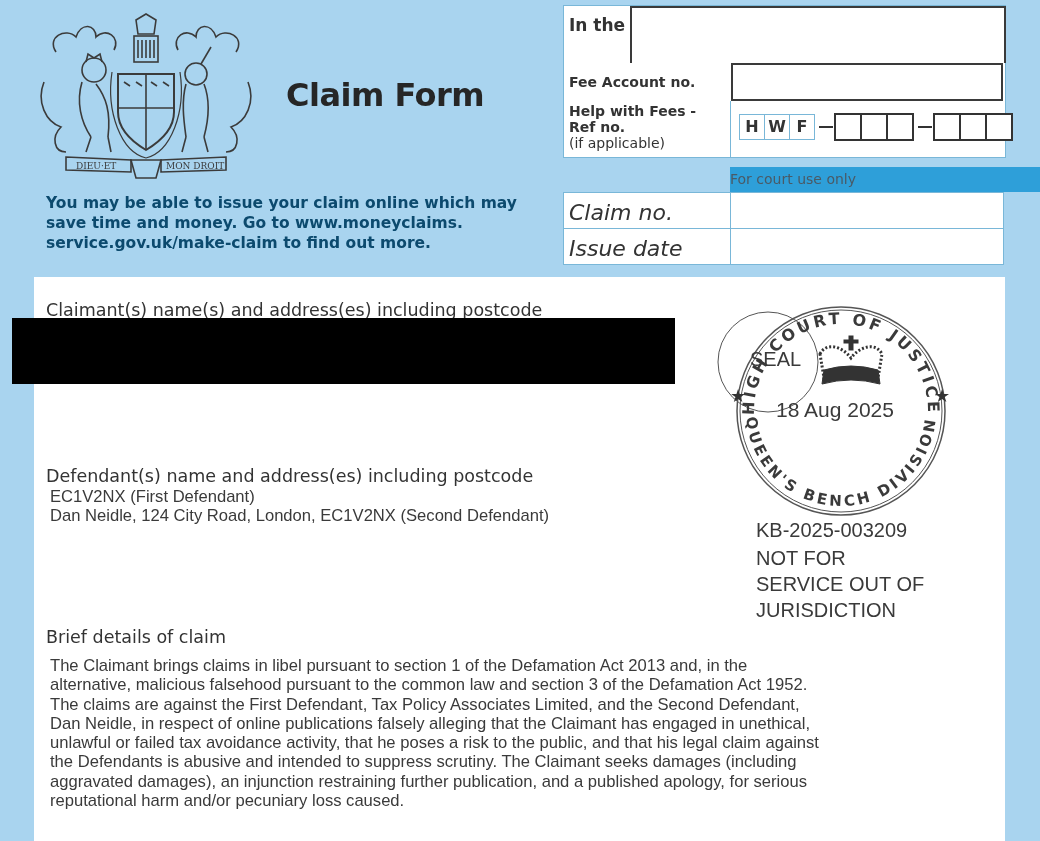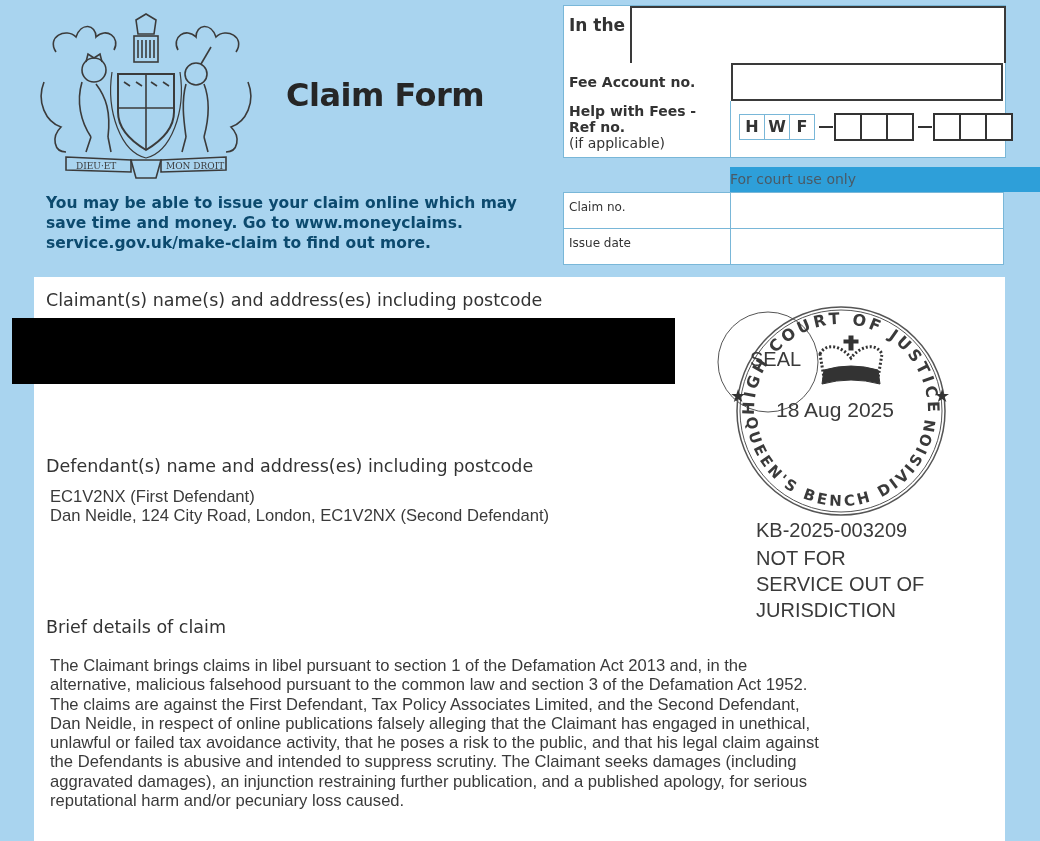--- a/index.html
+++ b/index.html
@@ -40,27 +40,27 @@
   .row-hwf .lbl b { font-weight: bold; }
   .hwf-boxes { position: absolute; left: 175px; top: 12px; display: flex; align-items: center; }
   .hwf-letter { width: 24px; height: 24px; border: 1px solid #79b7d8; margin-right: -1px; text-align: center; font-weight: bold; font-size: 16px; line-height: 24px; color: #333; }
   .hwf-dash { width: 14px; height: 2px; background: #333; margin: 0 1px 0 5px; }
   .hwf-empty { width: 24px; height: 24px; border: 2px solid #333; margin-right: -2px; background: #fff; }
 
   
   .court { left: 563px; top: 167px; width: 441px; }
   .court-head { position: absolute; left: 167px; top: 0; width: 312px; height: 25px; background: #2e9fd9; font-size: 14px; line-height: 25px; color: #4a5a66; }
   .court-row { position: absolute; left: 0; width: 439px; height: 35px; background: #fff; border: 1px solid #79b7d8; }
-  .court-row .lbl { position: absolute; left: 5px; top: 7px; font-size: 12px; color: #333; }
+  .court-row .lbl { position: absolute; left: 5px; top: 7px; font-size: 22px; color: #333; font-style: italic; }
   .court-row .divider { position: absolute; left: 166px; top: 0; width: 1px; height: 35px; background: #79b7d8; }
 
   
   .panel { left: 34px; top: 277px; width: 971px; height: 564px; background: #fff; }
 
-  .section-label { font-size: 17.5px; color: #333; }
+  .section-label { font-size: 17.5px; color: #333; margin-top: 10px; }
 
   .redact { left: 12px; top: 318px; width: 663px; height: 66px; background: #000; }
 
   .defendant-text, .claim-text {
     font-family: "Liberation Sans", sans-serif; font-size: 16.6px; line-height: 19.3px; color: #3a3a3a;
   }
 
   .stamp-text { font-family: "Liberation Sans", sans-serif; color: #3a3a3a; font-size: 20px; line-height: 26px; }
 </style>
 </head>

